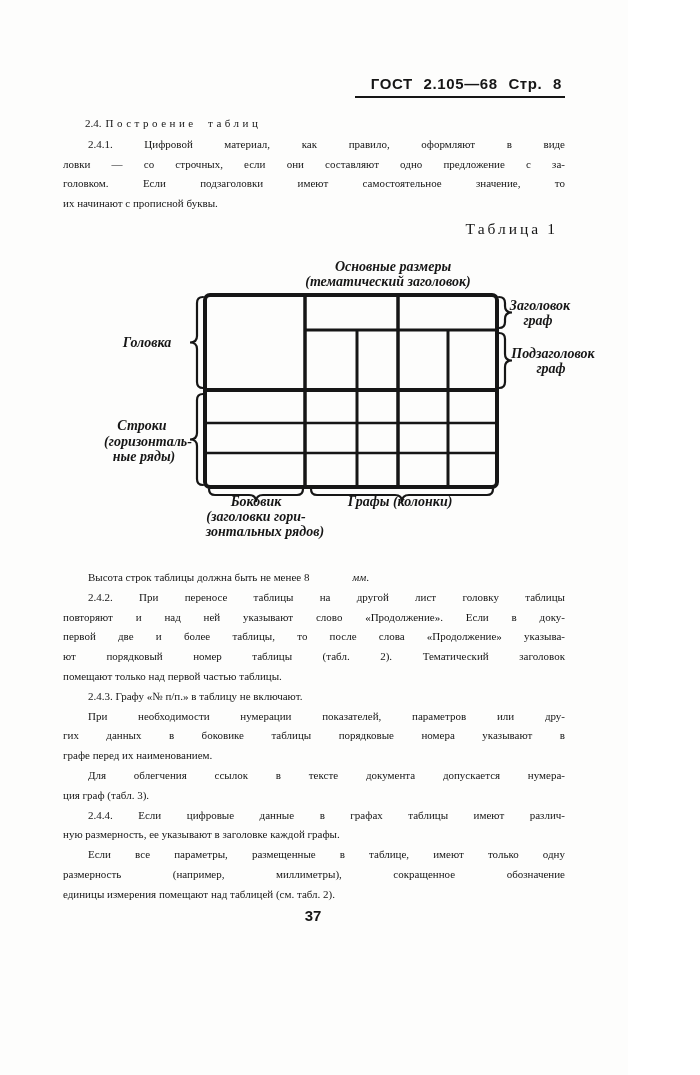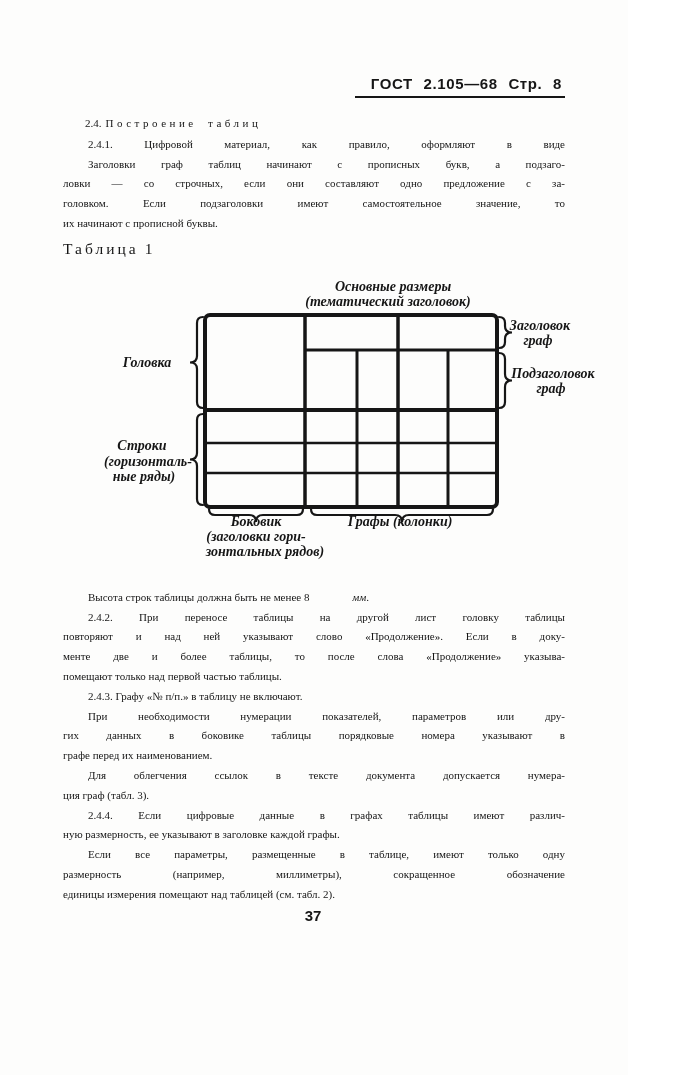--- a/index.html
+++ b/index.html
@@ -54,20 +54,21 @@
     text-align: justify;
     text-align-last: justify;
   }
   .line.last { text-align-last: auto; }
   .line.first { text-indent: 25px; }
   .it { font-style: italic; margin-left: 40px; }
   
   .table-caption {
     margin-top: 6px;
     padding-right: 10px;
+    text-align: right;
     font-size: 15.5px;
     line-height: 17px;
   }
   .table-caption .spaced { letter-spacing: 3px; }
   .table-caption .cap-num { margin-left: 6px; }
   
   svg.diagram { display: block; margin-top: 5px; }
   .grid-line { stroke: #161616; fill: none; }
   .brace { stroke: #161616; stroke-width: 2.2; fill: none; stroke-linecap: round; }
   .dlabel {
@@ -99,21 +100,20 @@
 
   <div class="section-heading textblock">
     <span>2.4.</span><span class="spaced">Построение таблиц</span>
   </div>
 
   <div class="textblock" id="paragraphs-before">
       <div class="para">
         <div class="line first"><span>2.4.1. Цифровой материал, как правило, оформляют в виде</span></div>
       </div>
       <div class="para">
-        <div class="line first"><span>Заголовки граф таблиц начинают с прописных букв, а подзаго-</span></div>
         <div class="line"><span>ловки — со строчных, если они составляют одно предложение с за-</span></div>
         <div class="line"><span>головком. Если подзаголовки имеют самостоятельное значение, то</span></div>
         <div class="line last"><span>их начинают с прописной буквы.</span></div>
       </div>
     </div>
 
   <div class="table-caption">
     <span class="spaced">Таблица</span><span class="cap-num">1</span>
   </div>
 
@@ -163,21 +163,22 @@
     <text class="dlabel" x="337" y="264" text-anchor="middle">Графы (колонки)</text>
   </svg>
 
   <div class="textblock" id="paragraphs-after">
       <div class="para">
         <div class="line first last"><span>Высота строк таблицы должна быть не менее 8 </span><span class="it">мм</span><span>.</span></div>
       </div>
       <div class="para">
         <div class="line first"><span>2.4.2. При переносе таблицы на другой лист головку таблицы</span></div>
         <div class="line"><span>повторяют и над ней указывают слово «Продолжение». Если в доку-</span></div>
-        <div class="line"><span>менте две и более таблицы, то после слова «Продолжение» указыва-</span></div>
+        <div class="line"><span>первой две и более таблицы, то после слова «Продолжение» указыва-</span></div>
+        <div class="line"><span>ют порядковый номер таблицы (табл. 2). Тематический заголовок</span></div>
         <div class="line last"><span>помещают только над первой частью таблицы.</span></div>
       </div>
       <div class="para">
         <div class="line first last"><span>2.4.3. Графу «№ п/п.» в таблицу не включают.</span></div>
       </div>
       <div class="para">
         <div class="line first"><span>При необходимости нумерации показателей, параметров или дру-</span></div>
         <div class="line"><span>гих данных в боковике таблицы порядковые номера указывают в</span></div>
         <div class="line last"><span>графе перед их наименованием.</span></div>
       </div>

